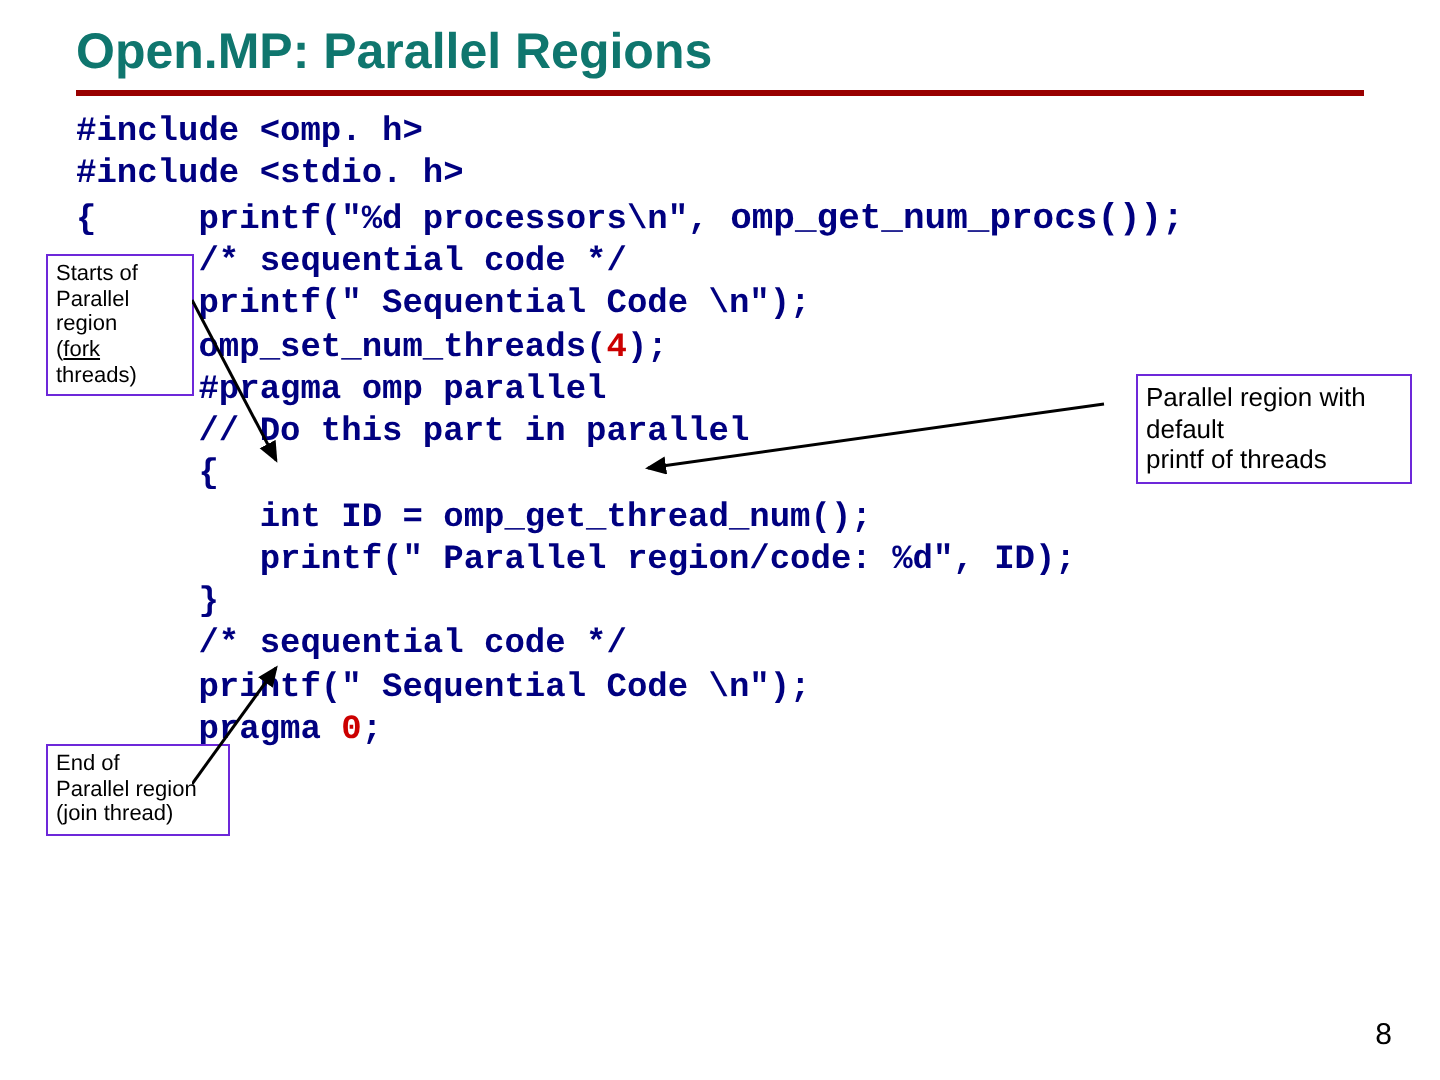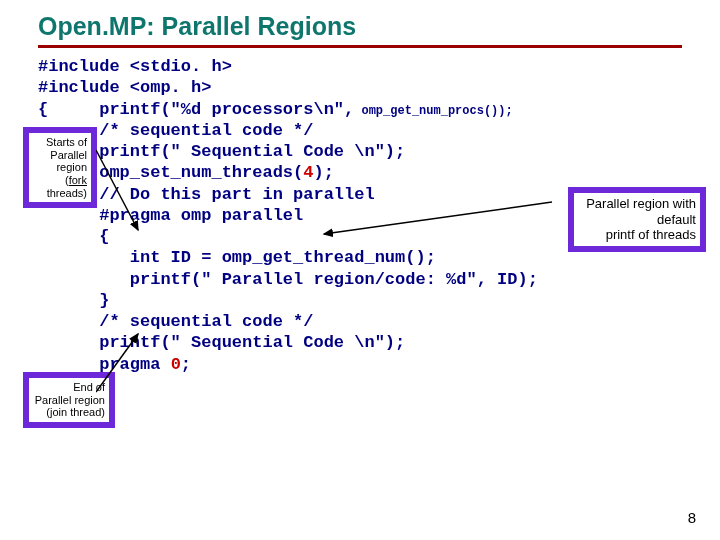--- a/index.html
+++ b/index.html
@@ -2,42 +2,42 @@
 <html><head>
 <meta charset="utf-8">
 <style>
 *{margin:0;padding:0;box-sizing:border-box}
 body{width:720px;height:540px;background:#fff;font-family:Arial,sans-serif;position:relative;overflow:hidden}
 .title{font-size:25px;font-weight:bold;color:#0f766e;padding:12px 0 0 38px}
 .underline{height:3px;background:#990000;margin:4px 38px 0 38px}
 .code-area{position:relative;padding:8px 0 0 38px}
 .line{font-family:'Courier New',monospace;font-size:17px;font-weight:bold;color:#000080;line-height:1.25;white-space:pre}
 .hl{color:#cc0000}
-.lbl{position:absolute;background:#fff;border:6px solid #6d28d9;font-size:11px;text-align:right;padding:3px 4px;line-height:1.15}
+.lbl{position:absolute;background:#fff;border:1px solid #6d28d9;font-size:11px;text-align:left;padding:3px 4px;line-height:1.15}
 .lbl-start{left:23px;top:127px;width:74px}
 .lbl-end{left:23px;top:372px;width:92px}
 .lbl-right{right:14px;top:187px;width:138px;font-size:13px;line-height:1.2}
 .arrow{position:absolute;pointer-events:none}
 .pagenum{position:absolute;right:24px;bottom:14px;font-size:15px;color:#000}
 </style>
 </head>
 <body>
 
 <div class="title">Open.MP: Parallel Regions</div>
 <div class="underline"></div>
 
 <div class="code-area">
+<div class="line">#include &lt;omp. h&gt;</div>
 <div class="line">#include &lt;stdio. h&gt;</div>
-<div class="line">#include &lt;omp. h&gt;</div>
-<div class="line"><span>{     printf("%d processors\n",</span><span style="font-size:12px"> omp_get_num_procs());</span></div>
+<div class="line"><span>{     printf("%d processors\n",</span><span style="font-size:18px"> omp_get_num_procs());</span></div>
 <div class="line">      /* sequential code */</div>
 <div class="line">      printf(" Sequential Code \n");</div>
 <div class="line"><span>      omp_set_num_threads(</span><span class="hl">4</span><span>);</span></div>
+<div class="line">      #pragma omp parallel</div>
 <div class="line">      // Do this part in parallel</div>
-<div class="line">      #pragma omp parallel</div>
 <div class="line">      {</div>
 <div class="line">         int ID = omp_get_thread_num();</div>
 <div class="line">         printf(" Parallel region/code: %d", ID);</div>
 <div class="line">      }</div>
 <div class="line">      /* sequential code */</div>
 <div class="line">      printf(" Sequential Code \n");</div>
 <div class="line"><span>      pragma </span><span class="hl">0</span><span>;</span></div>
 <div class="line">}</div>
 </div>
 

